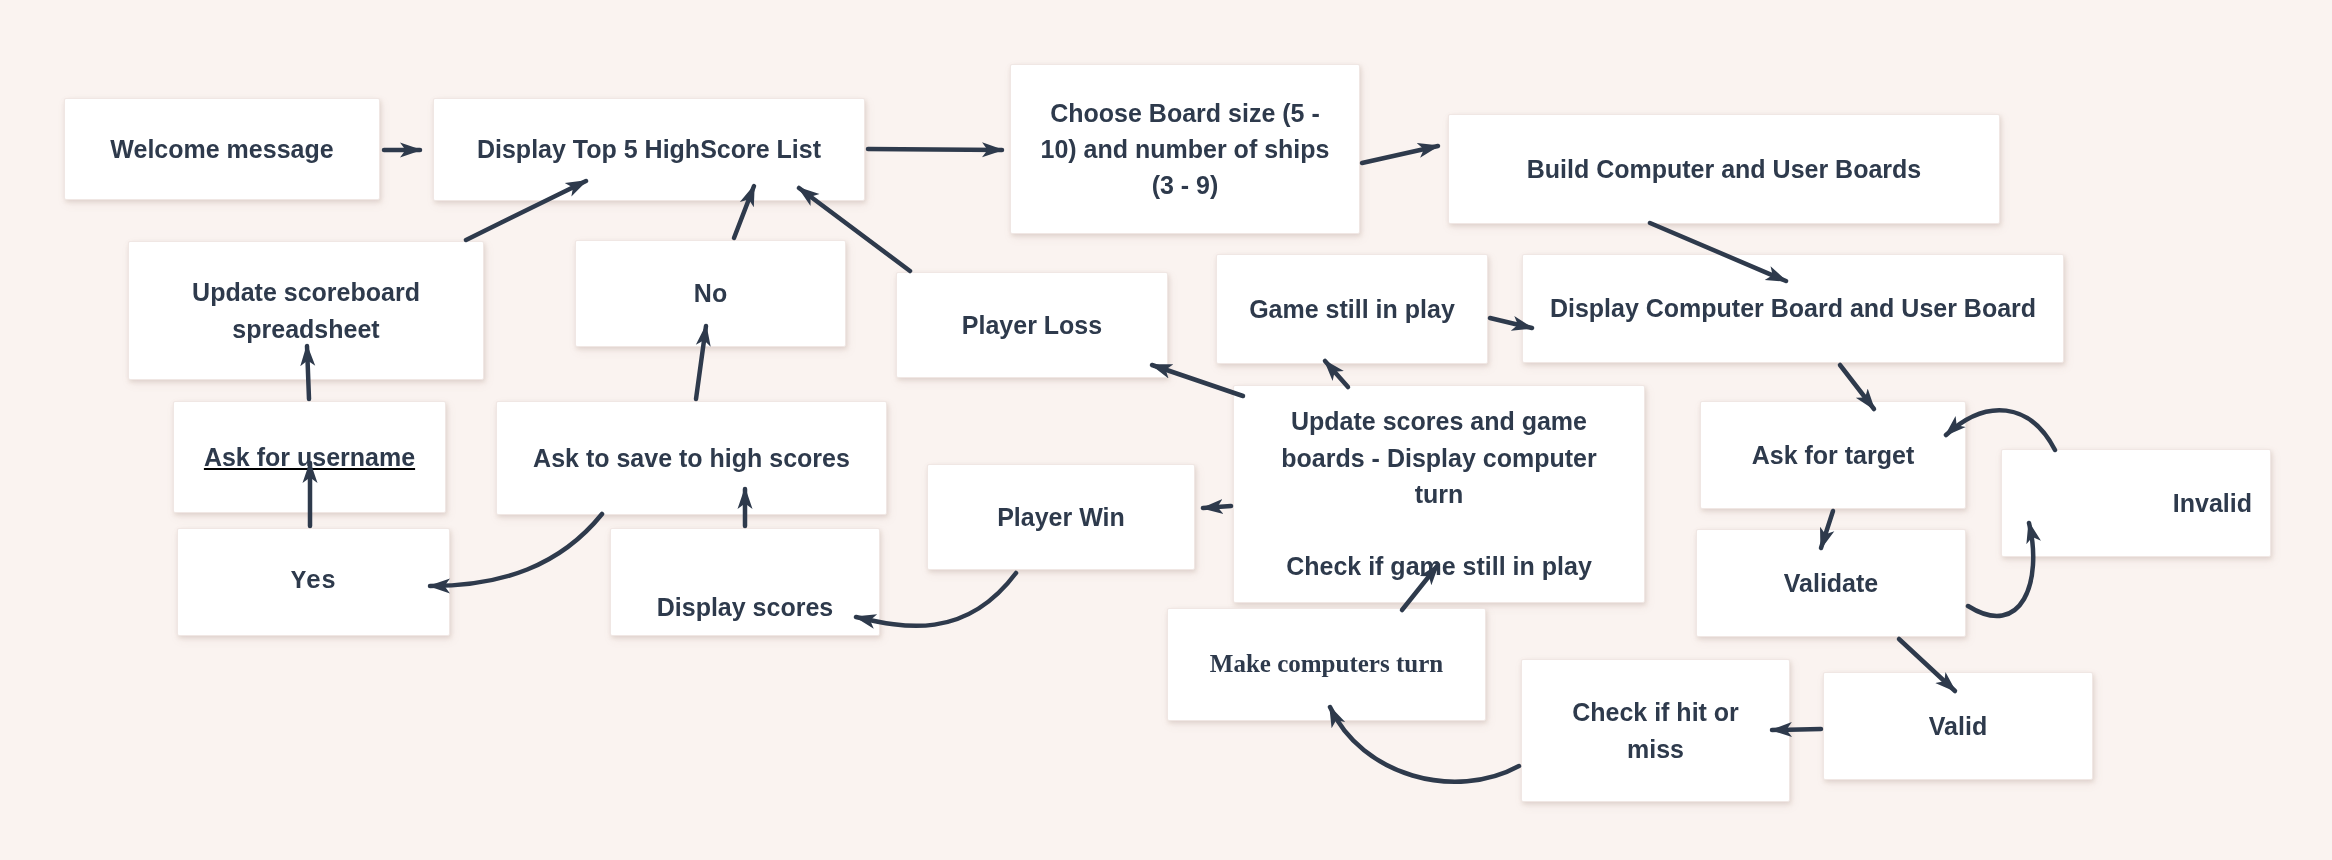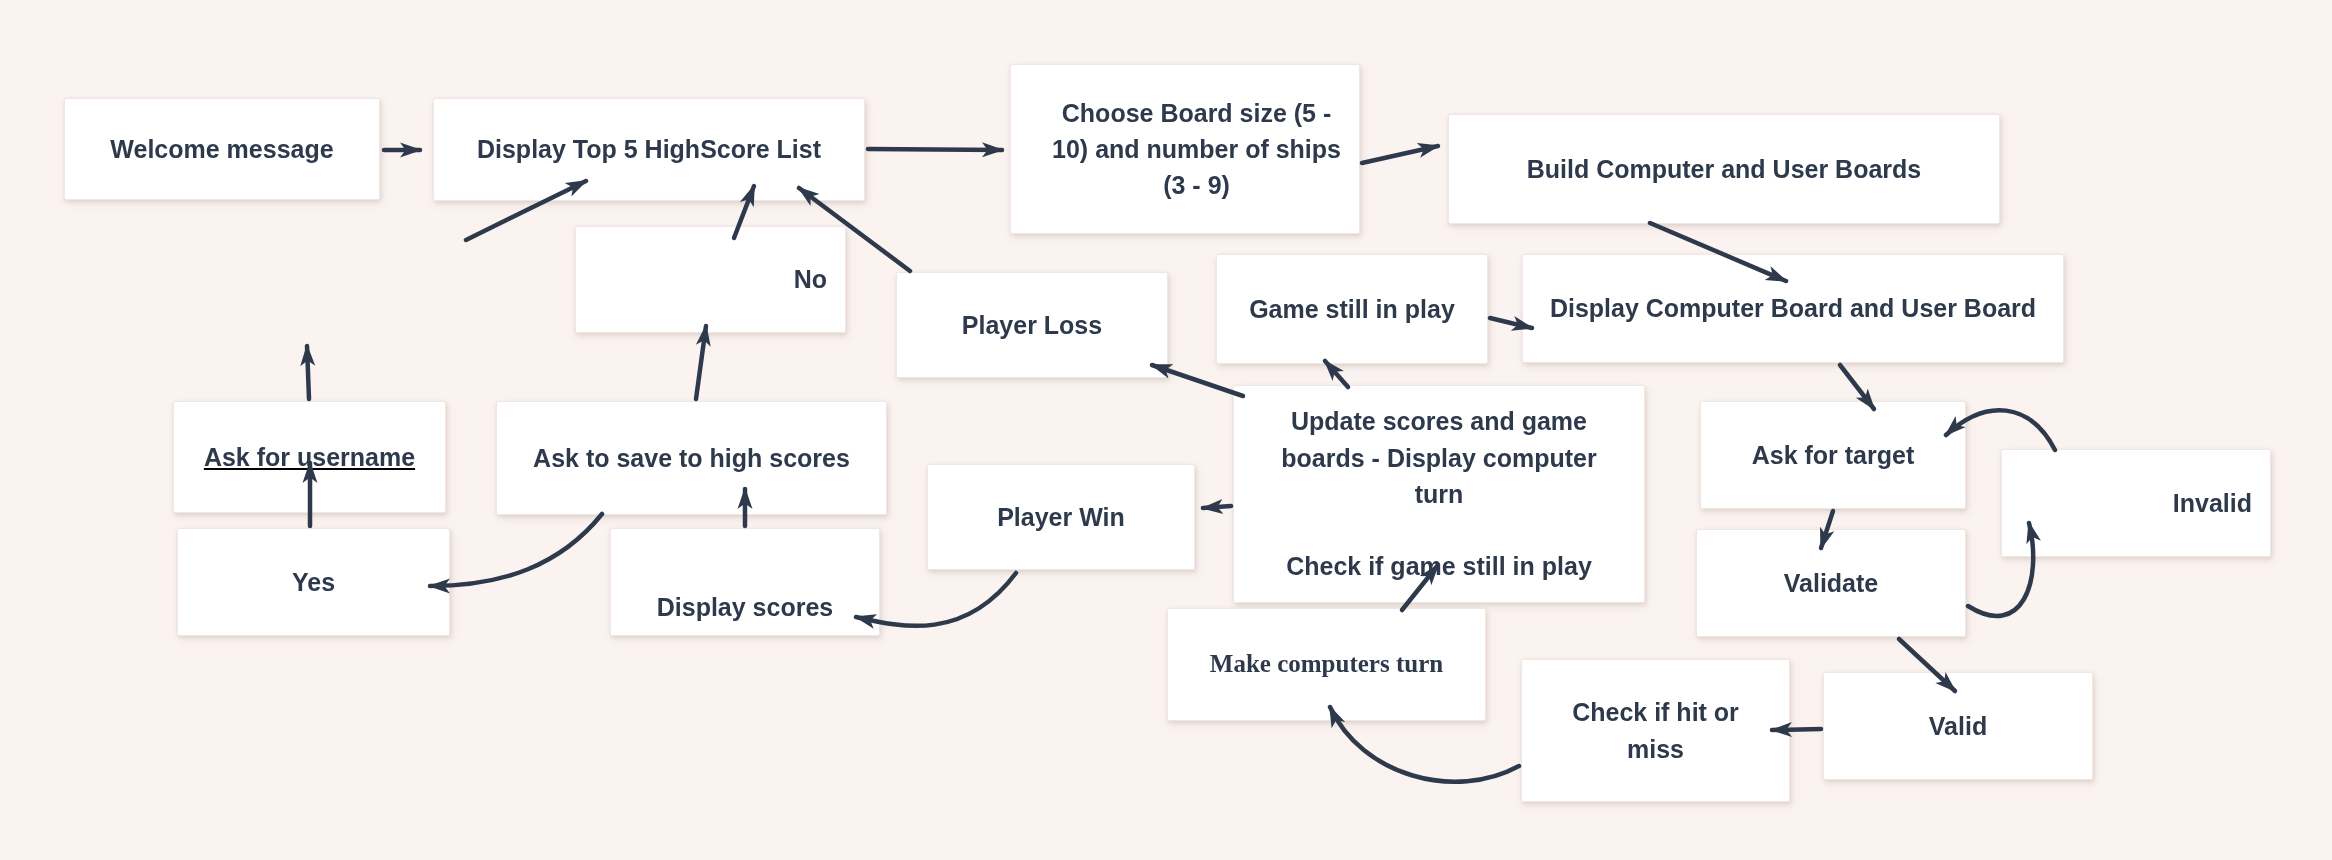--- a/index.html
+++ b/index.html
@@ -53,29 +53,33 @@
 <body>
 
 <div class="canvas">
   <div class="nodes-layer" id="nodes-layer">
       <div class="flow-node" style="left: 64px; top: 98px; width: 316px; height: 102px;">
         <span class="node-label">Welcome message</span>
       </div>
       <div class="flow-node" style="left: 433px; top: 98px; width: 432px; height: 103px;">
         <span class="node-label">Display Top 5 HighScore List</span>
       </div>
-      <div class="flow-node" style="left: 1010px; top: 64px; width: 350px; height: 170px; justify-content: flex-end;">
+      <div class="flow-node" style="left: 1010px; top: 64px; width: 350px; height: 170px;">
         <span class="node-label">Choose Board size (5 -
 10) and number of ships
 (3 - 9)</span>
       </div>
       <div class="flow-node" style="left: 1448px; top: 114px; width: 552px; height: 110px; text-align: right;">
         <span class="node-label">Build Computer and User Boards</span>
       </div>
-      <div class="flow-node" style="left: 575px; top: 226px; width: 271px; height: 107px; justify-content: flex-end;">
+      <div class="flow-node" style="left: 128px; top: 241px; width: 356px; height: 139px;">
+        <span class="node-label">Update scoreboard
+spreadsheet</span>
+      </div>
+      <div class="flow-node" style="left: 575px; top: 240px; width: 271px; height: 107px;">
         <span class="node-label">No</span>
       </div>
       <div class="flow-node" style="left: 896px; top: 272px; width: 272px; height: 106px; justify-content: center;">
         <span class="node-label">Player Loss</span>
       </div>
       <div class="flow-node" style="left: 1216px; top: 254px; width: 272px; height: 110px;">
         <span class="node-label">Game still in play</span>
       </div>
       <div class="flow-node" style="left: 1522px; top: 254px; width: 542px; height: 109px;">
         <span class="node-label">Display Computer Board and User Board</span>
@@ -92,21 +96,21 @@
 turn
 
 Check if game still in play</span>
       </div>
       <div class="flow-node" style="left: 1700px; top: 401px; width: 266px; height: 108px;">
         <span class="node-label">Ask for target</span>
       </div>
       <div class="flow-node" style="left: 2001px; top: 449px; width: 270px; height: 108px; justify-content: flex-end;">
         <span class="node-label">Invalid</span>
       </div>
-      <div class="flow-node" style="left: 177px; top: 528px; width: 273px; height: 108px;">
+      <div class="flow-node" style="left: 177px; top: 528px; width: 273px; height: 108px; font-family: Liberation Mono, monospace;">
         <span class="node-label">Yes</span>
       </div>
       <div class="flow-node" style="left: 610px; top: 528px; width: 270px; height: 108px; align-items: flex-end;">
         <span class="node-label">Display scores</span>
       </div>
       <div class="flow-node" style="left: 927px; top: 464px; width: 268px; height: 106px;">
         <span class="node-label">Player Win</span>
       </div>
       <div class="flow-node" style="left: 1696px; top: 529px; width: 270px; height: 108px;">
         <span class="node-label">Validate</span>

